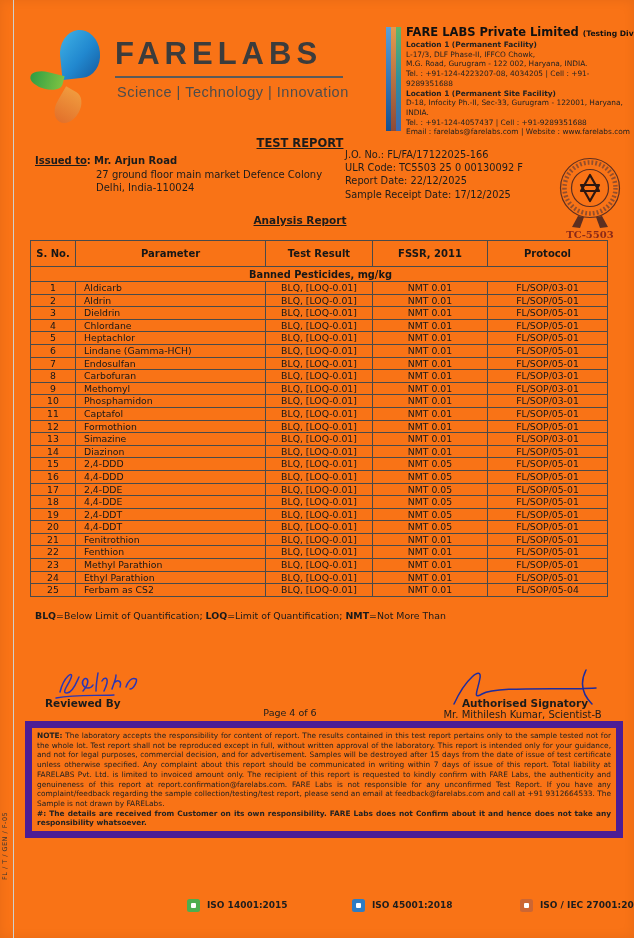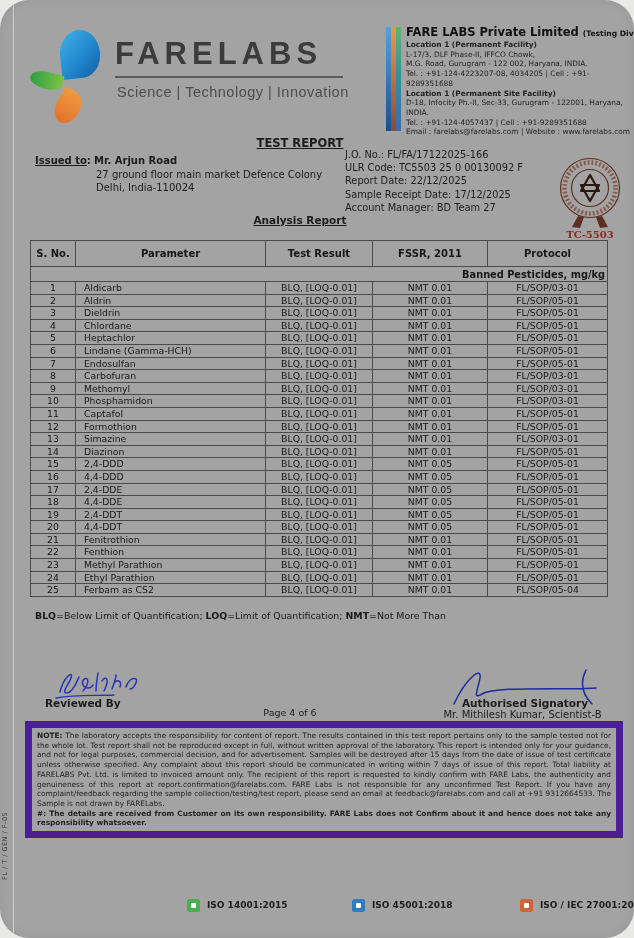--- a/index.html
+++ b/index.html
@@ -1,18 +1,18 @@
 <!DOCTYPE html>
 <html><head>
 <meta charset="utf-8">
 <style>
   html,body{margin:0;padding:0;background:#e9e9e7;}
-  .page{position:relative;width:634px;height:938px;background:#a3a3a3;margin:0 auto;
+  .page{position:relative;width:634px;height:938px;background:#f97316;margin:0 auto;
         font-family:"DejaVu Sans","Liberation Sans",sans-serif;color:#1c1c1c;overflow:hidden;
-        box-shadow:inset 0 0 12px rgba(0,0,0,.08);border-radius:29px;}
+        box-shadow:inset 0 0 12px rgba(0,0,0,.08);}
   .page-edge{position:absolute;left:13px;top:0;bottom:0;width:1px;background:#cfcfcc;}
 
   
   .logo-mark{position:absolute;left:30px;top:28px;width:100px;height:92px;}
   .petal{position:absolute;}
   .petal-blue{left:30px;top:2px;width:40px;height:48px;border-radius:52% 50% 50% 0;
       background:linear-gradient(135deg,#41b3e6 0%,#2188cf 55%,#155a9e 100%);transform:rotate(-6deg);}
   .petal-green{left:0px;top:44px;width:33px;height:17px;border-radius:50% 0 50% 50%;
       background:linear-gradient(90deg,#2f9e44 0%,#7dc242 100%);transform:rotate(14deg);}
   .petal-orange{left:26px;top:62px;width:24px;height:34px;border-radius:0 50% 50% 50%;
@@ -52,21 +52,21 @@
 
   
   .seal{position:absolute;left:551px;top:155px;width:78px;height:86px;}
 
   
   .report-table{position:absolute;left:30px;top:240px;width:577px;border-collapse:collapse;
       table-layout:fixed;font-size:9.3px;}
   .report-table th,.report-table td{border:1px solid #4a4a4a;padding:0 2px;overflow:hidden;
       white-space:nowrap;color:#171717;}
   .report-table thead th{height:25px;font-size:10px;font-weight:bold;}
-  .report-table .section-row td{height:14px;font-weight:bold;font-size:9.8px;text-align:right;padding-left:5px;}
+  .report-table .section-row td{height:14px;font-weight:bold;font-size:9.8px;text-align:center;padding-left:5px;}
   .report-table tbody td{height:11.6px;line-height:11.6px;text-align:center;}
   .report-table tbody td:nth-child(2){text-align:left;padding-left:8px;}
 
   
   .legend{position:absolute;left:35px;top:610px;font-size:9.4px;color:#1a1a1a;}
   .legend b{font-weight:bold;}
 
   
   .sig-reviewed{position:absolute;left:45px;top:697px;font-size:10.5px;font-weight:bold;}
   .sig-ishika{position:absolute;left:52px;top:668px;width:95px;height:34px;}
@@ -140,21 +140,20 @@
     </div>
     <div class="addr">27 ground floor main market Defence Colony</div>
     <div class="addr">Delhi, India-110024</div>
   </div>
 
   <div class="jobinfo">
       <div>J.O. No.: FL/FA/17122025-166</div>
       <div>ULR Code: TC5503 25 0 00130092 F</div>
       <div>Report Date: 22/12/2025</div>
       <div>Sample Receipt Date: 17/12/2025</div>
-      <div>Account Manager: BD Team 27</div>
     </div>
 
   <div class="seal">
     <svg width="78" height="86" viewBox="0 0 78 86">
       <circle cx="39" cy="33" r="29.5" fill="none" stroke="#5d2f20" stroke-width="1.2"></circle>
       <circle cx="39" cy="33" r="25.5" fill="none" stroke="#7b4632" stroke-width="4.5" stroke-dasharray="1.8 2.1" opacity="0.8"></circle>
       <circle cx="39" cy="33" r="18.5" fill="none" stroke="#5d2f20" stroke-width="1.2"></circle>
       <path d="M39,20 L48,36 L30,36 Z" fill="none" stroke="#2e1710" stroke-width="2.2" stroke-linejoin="round"></path>
       <path d="M39,46 L30,30 L48,30 Z" fill="none" stroke="#2e1710" stroke-width="2.2" stroke-linejoin="round"></path>
       <polygon points="27,61 33,62 29,73 21,72" fill="#5d2f20"></polygon>

